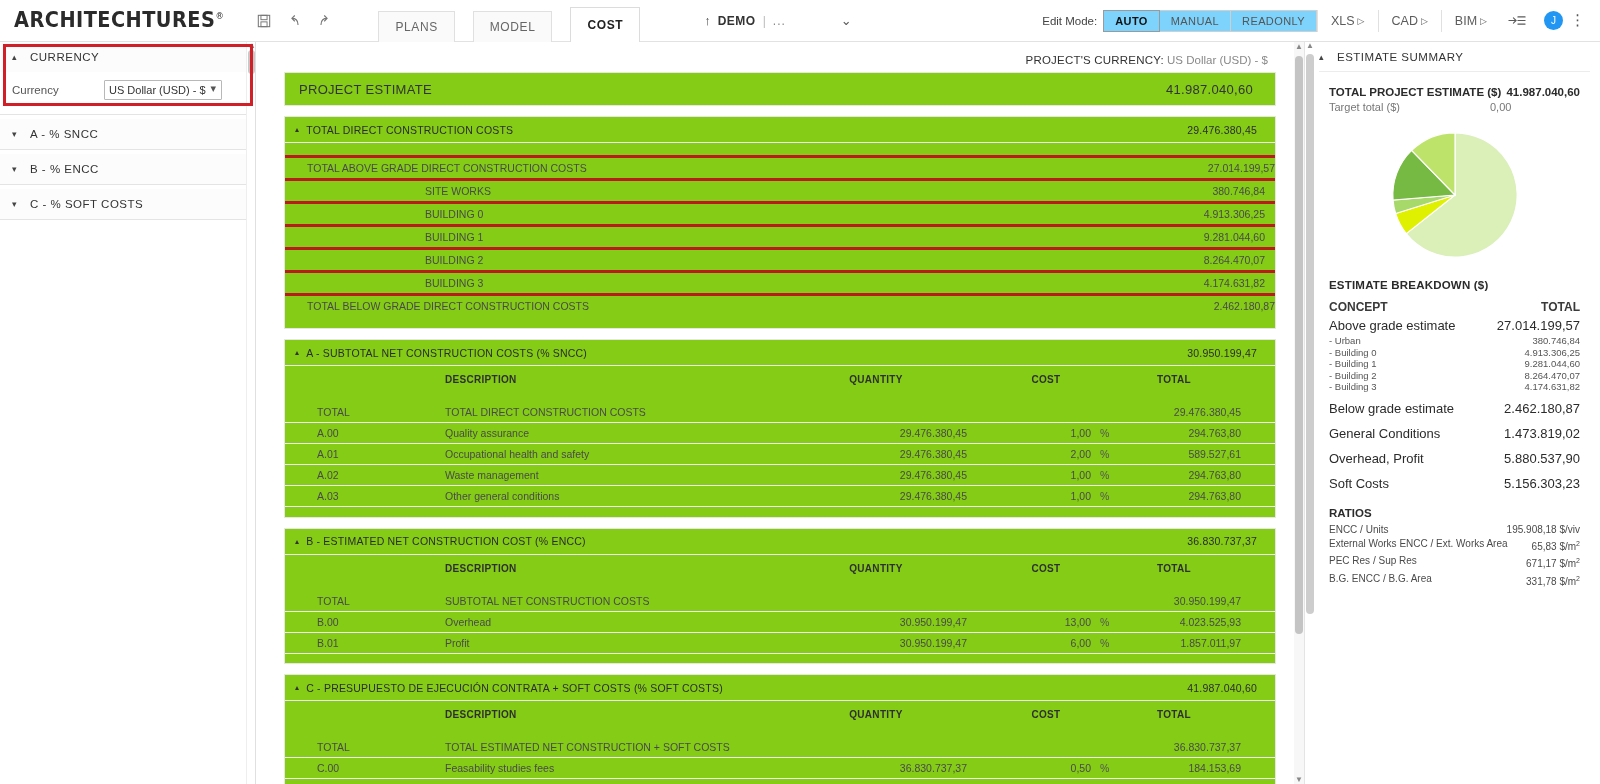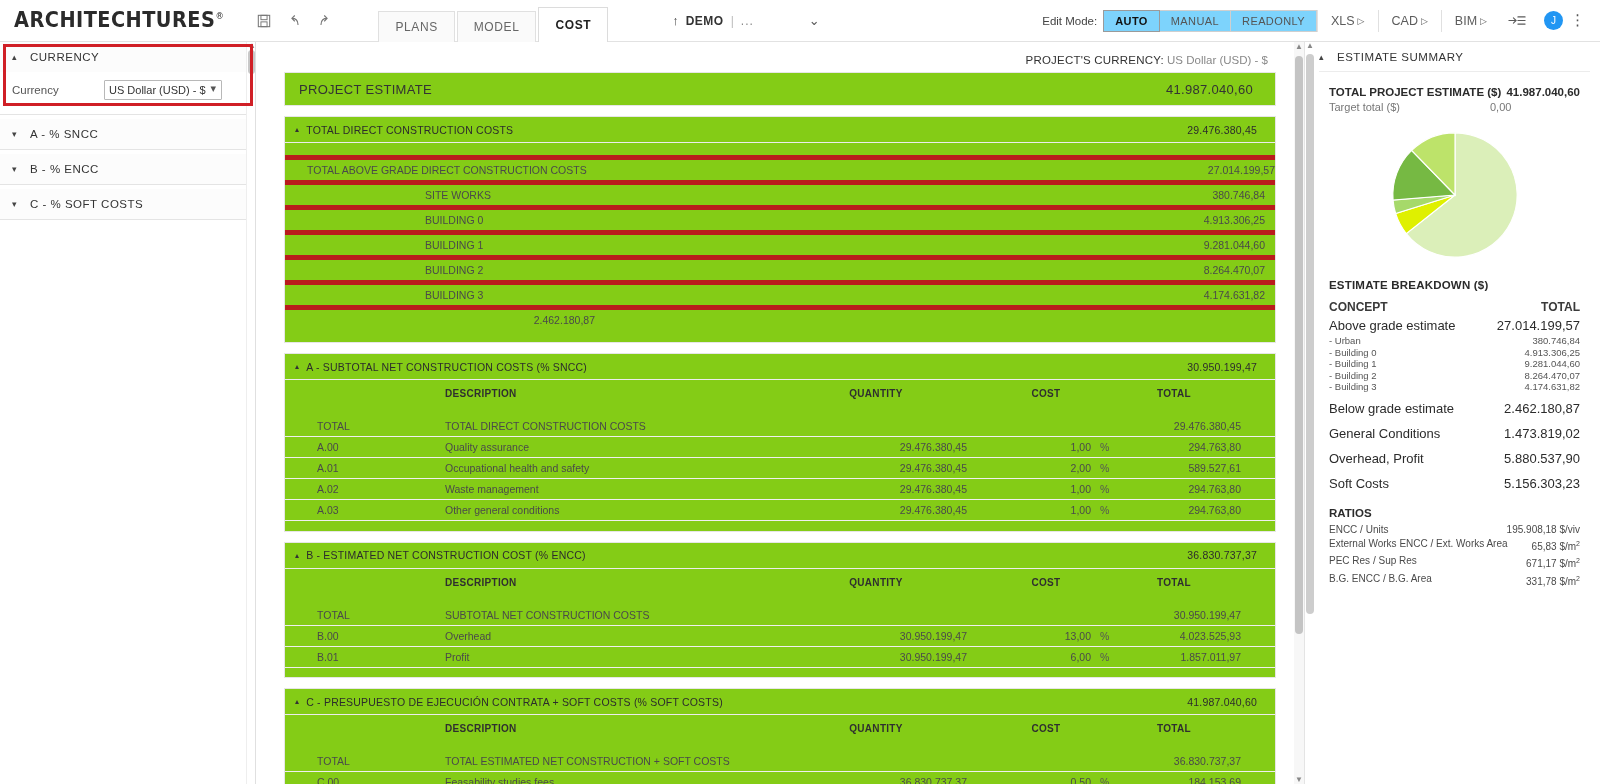--- a/index.html
+++ b/index.html
@@ -21,21 +21,21 @@
     font-family: "Liberation Sans Narrow", "DejaVu Sans", sans-serif;
     font-size: 21px; font-weight: 700; letter-spacing: 0.5px;
     color: #2b2b2b; line-height: 1; white-space: nowrap;
     transform: scaleX(0.92); transform-origin: left center;
   }
   .logo .sup { font-size: 9px; vertical-align: super; font-weight: 400; }
   .tb-icons { display: flex; align-items: center; gap: 14px; margin-left: 14px; color: #777; }
   .tb-icon { width: 16px; height: 16px; display: inline-flex; align-items:center; justify-content:center; cursor: pointer; }
   .tb-icon svg { display: block; }
 
-  .tabs { display: flex; align-items: flex-end; height: 42px; margin-left: 46px; }
+  .tabs { display: flex; align-items: flex-end; height: 42px; margin-left: 46px; gap: 16px; }
   .tab {
     height: 32px; min-width: 66px; padding: 0 16px;
     display: flex; align-items: center; justify-content: center;
     font-size: 12px; letter-spacing: 0.6px; color: #666;
     background: #fafafa; border: 1px solid #e0e0e0; border-bottom: none;
     margin-right: 2px; cursor: pointer; position: relative; top: 1px;
   }
   .tab.active { background: #fff; color: #222; font-weight: 700; height: 36px; border-color: #dcdcdc; }
 
   .project { display: flex; align-items: center; gap: 7px; margin-left: 62px; font-size: 12px; color: #333; }
@@ -117,21 +117,21 @@
   .c-desc { padding-left: 40px !important; }
   .c-qty  { width: 190px; text-align: right; padding-right: 34px !important; }
   .c-cost { width: 90px; text-align: right; }
   .c-pct  { width: 34px; text-align: left; padding-left: 9px !important; color: #555; }
   .c-tot  { width: 150px; text-align: right; padding-right: 34px !important; }
   .c-tail { }
   .th-qty, .th-cost, .th-tot { text-align: center; }
   .th-qty { padding-right: 60px !important; }
   .th-tot { padding-right: 52px !important; }
 
-  .simple-row { display: flex; font-size: 10.5px; color: #4a4a4a; border-top: 5px solid #b91c1c; padding: 4px 0; }
+  .simple-row { display: flex; font-size: 10.5px; color: #4a4a4a; border-top: 3px solid #b91c1c; padding: 4px 0; }
   .simple-row .l { padding-left: 22px; flex: 1; }
   .simple-row .l.ind { padding-left: 140px; }
   .simple-row .r { width: 310px; text-align: right; }
   .simple-row .r.far { width: 170px; text-align: right; padding-right: 10px; }
   .pad6 { height: 12px; }
 
   .main-sb { position: absolute; right: 0; top: 0; width: 10px; bottom: 0; background: #f7f7f7; }
   .main-sb .thumb { position: absolute; top: 14px; left: 1px; width: 8px; height: 578px; background: #c4c4c4; border-radius: 5px; }
   .main-sb .a1 { position:absolute; top:0; left:1px; font-size:8px; color:#888; }
   .main-sb .a2 { position:absolute; bottom:0; left:1px; font-size:8px; color:#888; }
@@ -325,20 +325,21 @@
     </div>
     <div class="simple-row">
       <span class="l ind">BUILDING 2</span>
       <span class="r far">8.264.470,07</span>
     </div>
     <div class="simple-row">
       <span class="l ind">BUILDING 3</span>
       <span class="r far">4.174.631,82</span>
     </div>
     <div class="simple-row">
+      <span class="l">TOTAL BELOW GRADE DIRECT CONSTRUCTION COSTS</span>
       <span class="r">2.462.180,87</span>
     </div>
     <div class="pad6"></div>
   </div>
 
   <div class="card">
     <div class="sec-head">
       <span class="ch">▴</span>
       <span class="t">A - SUBTOTAL NET CONSTRUCTION COSTS (% SNCC)</span>
       <span class="v">30.950.199,47</span>

